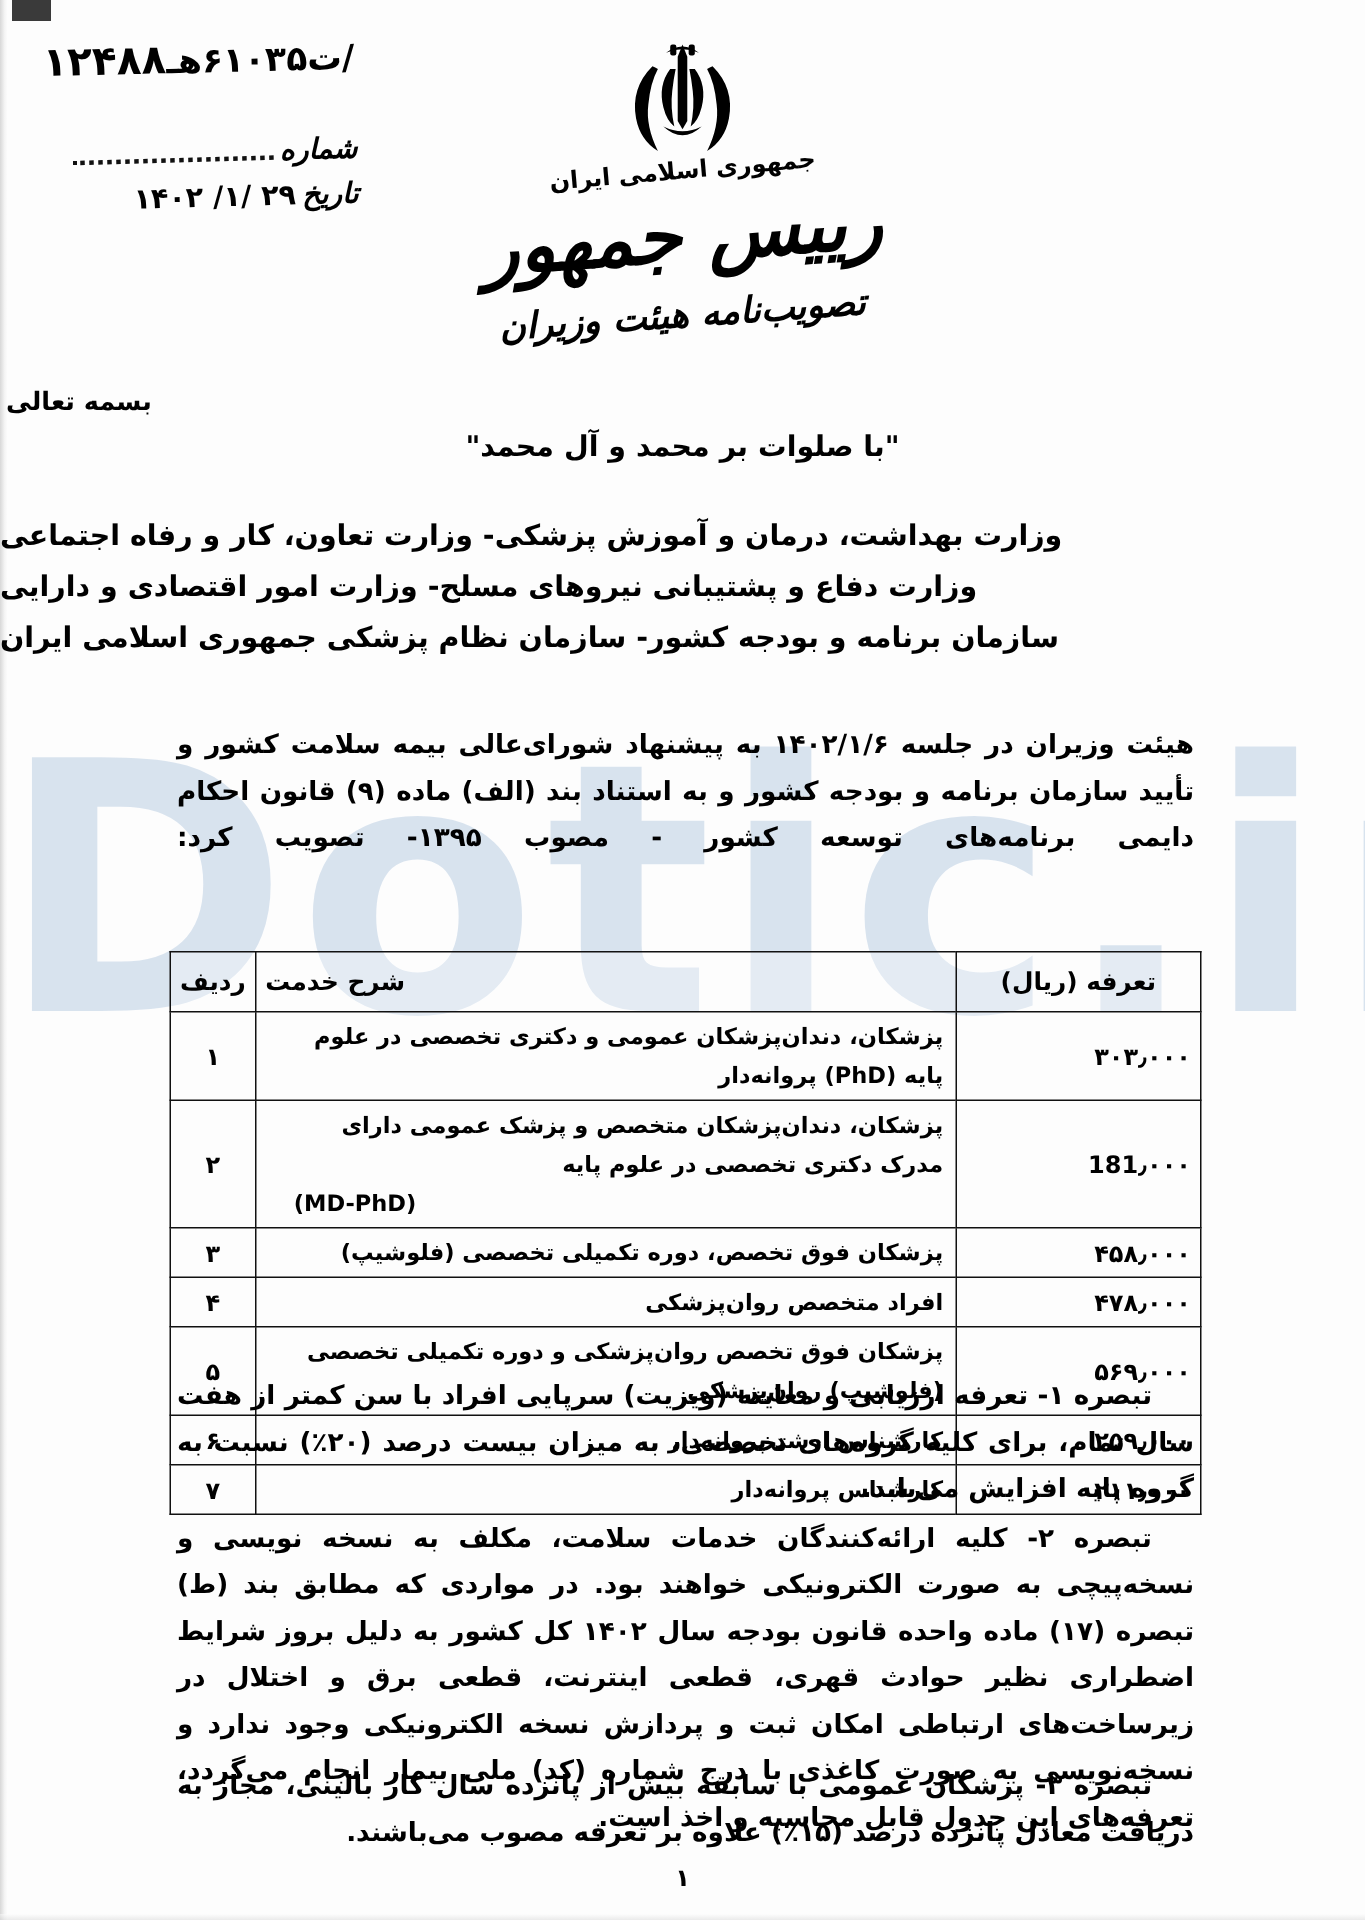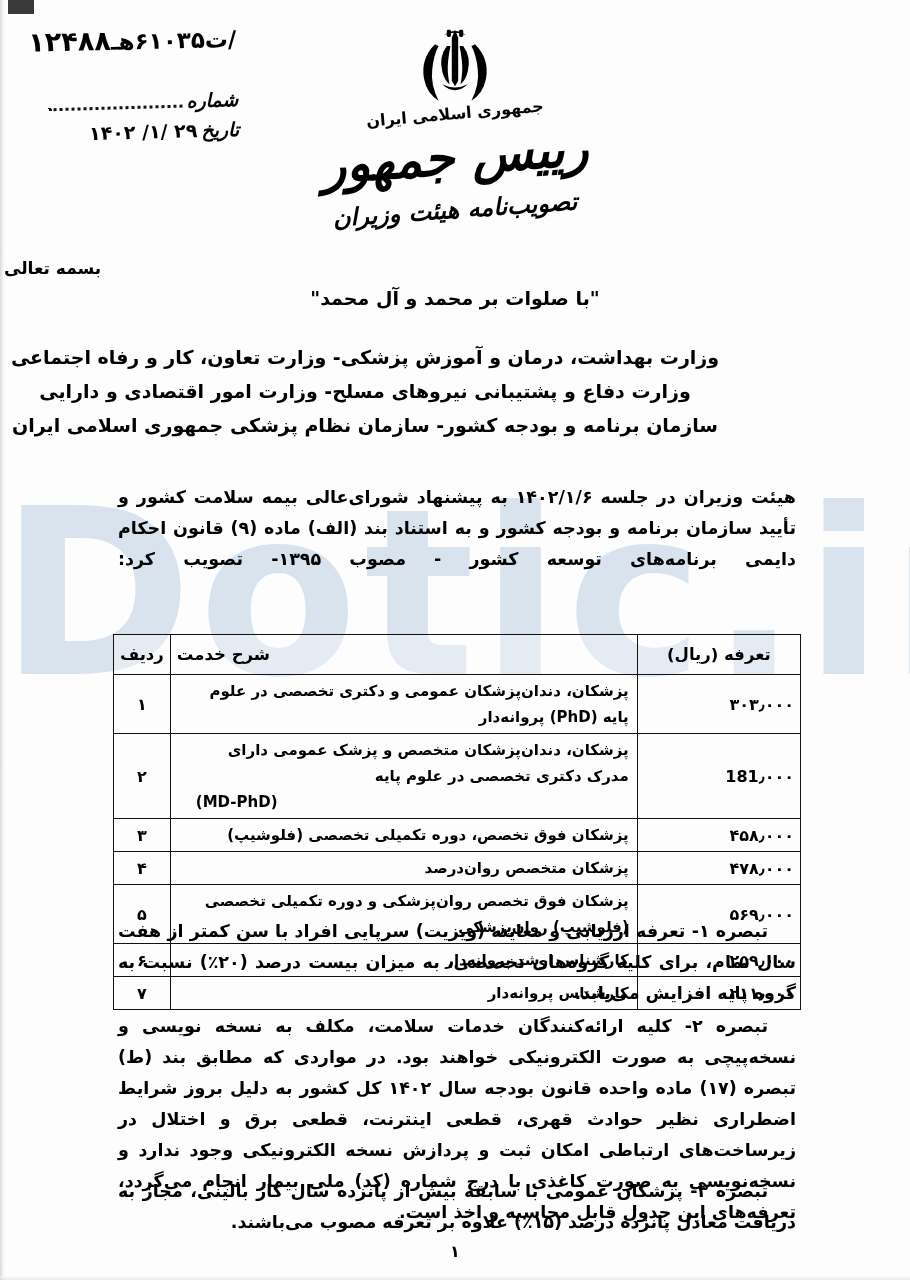--- a/index.html
+++ b/index.html
@@ -178,21 +178,21 @@
     text-align: center;
     font-size: 19px;
     font-weight: 700;
   }
 
   
   .addressees {
     position: absolute;
     left: 0; top: 340px;
     width: 730px;
-    text-align: center;
+    text-align: left;
   }
   .addressee-line {
     font-size: 19px;
     font-weight: 700;
     line-height: 34px;
     letter-spacing: 0;
   }
 
   
   .body-block {
@@ -377,21 +377,21 @@
           <td class="cell-desc"><span>پزشکان، دندان‌پزشکان متخصص و پزشک عمومی دارای مدرک دکتری تخصصی در علوم پایه</span><span class="desc-2nd">(MD-PhD)</span></td>
           <td class="cell-radif">۲</td>
         </tr>
         <tr>
           <td class="cell-tariff">۴۵۸٫۰۰۰</td>
           <td class="cell-desc"><span>پزشکان فوق تخصص، دوره تکمیلی تخصصی (فلوشیپ)</span></td>
           <td class="cell-radif">۳</td>
         </tr>
         <tr>
           <td class="cell-tariff">۴۷۸٫۰۰۰</td>
-          <td class="cell-desc"><span>پزشکان متخصص روان‌درصد</span></td>
+          <td class="cell-desc"><span>افراد متخصص روان‌پزشکی</span></td>
           <td class="cell-radif">۴</td>
         </tr>
         <tr>
           <td class="cell-tariff">۵۶۹٫۰۰۰</td>
           <td class="cell-desc"><span>پزشکان فوق تخصص روان‌پزشکی و دوره تکمیلی تخصصی (فلوشیپ) روان‌پزشکی</span></td>
           <td class="cell-radif">۵</td>
         </tr>
         <tr>
           <td class="cell-tariff">۲۵۹٫۰۰۰</td>
           <td class="cell-desc"><span>کارشناس ارشد پروانه‌دار</span></td>

